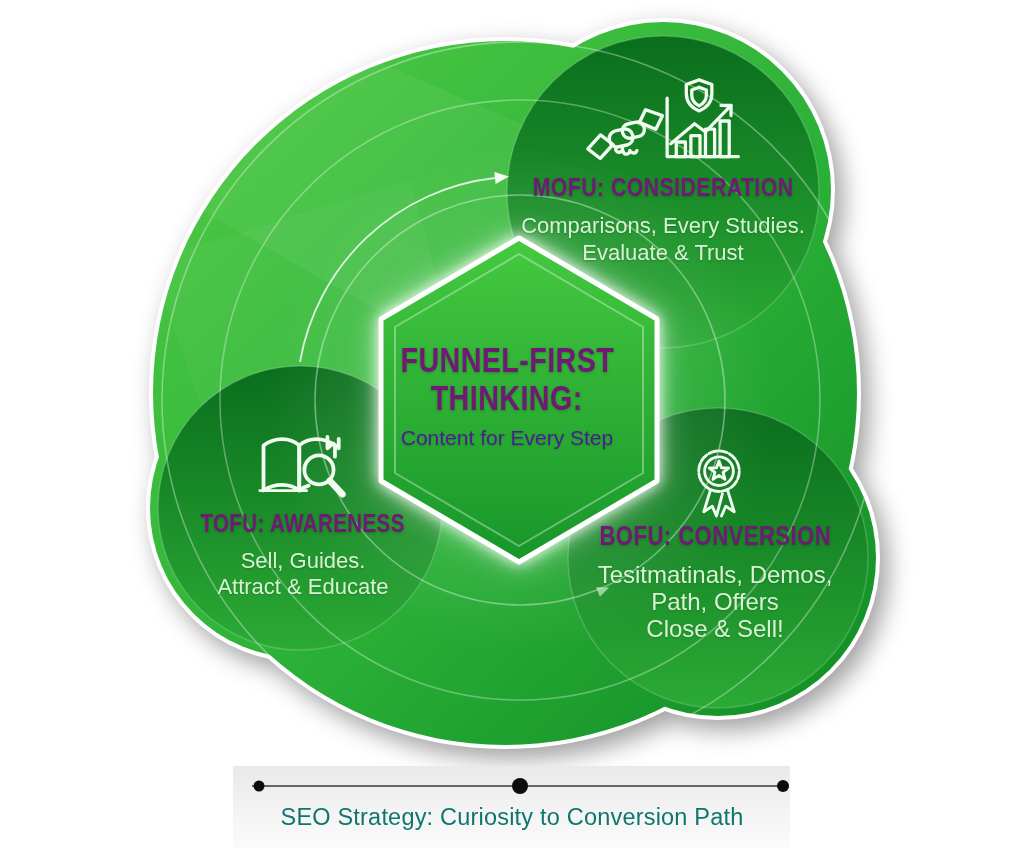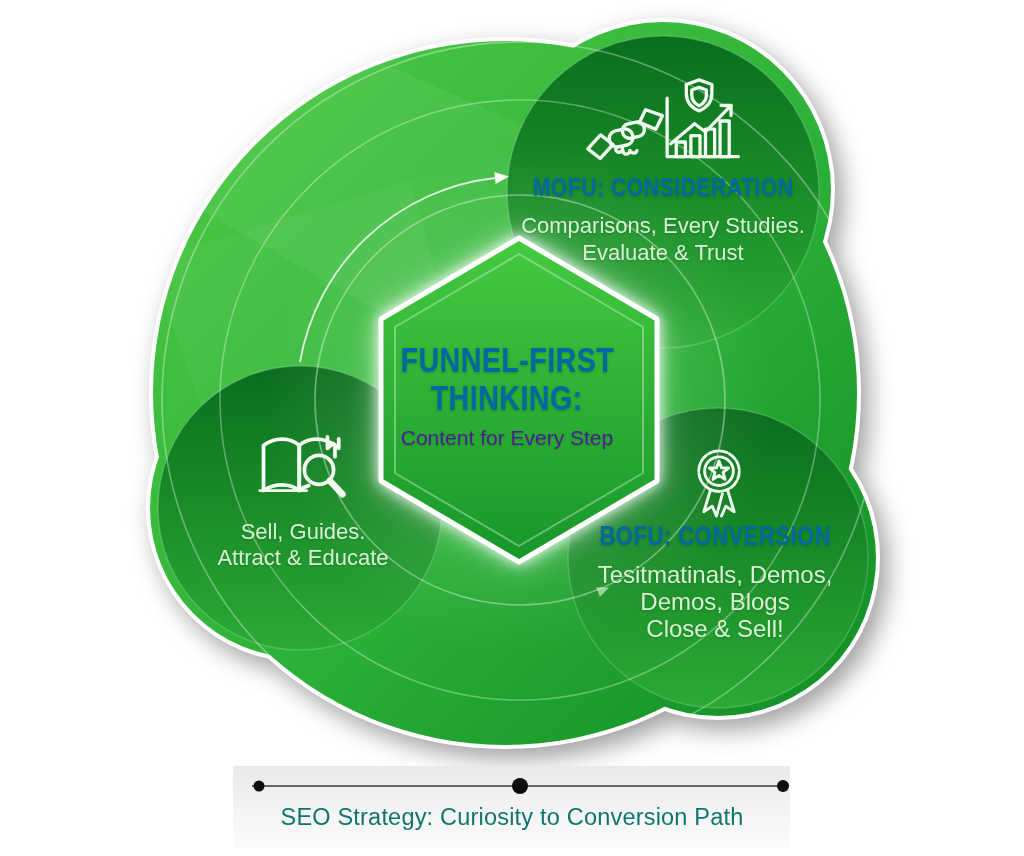--- a/index.html
+++ b/index.html
@@ -9,21 +9,21 @@
     font-family:"Liberation Sans", sans-serif;
   }
   .abs{position:absolute;}
   svg{display:block;}
   .blob-svg{position:absolute;left:0;top:0;}
   .blob-body{filter:drop-shadow(8px 10px 12px rgba(45,45,45,0.45));}
   .hex-glow{filter:drop-shadow(0 0 7px rgba(255,255,255,0.9)) drop-shadow(0 0 14px rgba(255,255,255,0.45));}
 
   .node-text{position:absolute;text-align:center;color:#ffffff;}
   .heading{
-    font-weight:700;color:#0369a1;white-space:nowrap;
+    font-weight:700;color:#701a75;white-space:nowrap;
     text-shadow:0 1px 3px rgba(0,70,0,0.35);
     text-decoration:underline;
   }
   .condense{display:inline-block;transform:scaleX(0.82);transform-origin:center;letter-spacing:0.5px;}
   .body-copy{
     color:#d9f2d5;font-weight:400;
     text-shadow:0 1px 2px rgba(0,60,0,0.25);
   }
 
   .mofu-block{left:463px;top:172px;width:400px;}
@@ -189,31 +189,32 @@
     </div>
   </div>
 
   <div class="node-text hex-block">
     <div class="heading"><span class="condense">FUNNEL-FIRST</span></div>
     <div class="heading"><span class="condense">THINKING:</span></div>
     <div class="subtitle">Content for Every Step</div>
   </div>
 
   <div class="node-text tofu-block">
+    <div class="heading"><span class="condense">TOFU: AWARENESS</span></div>
     <div class="body-copy">
       <div>Sell, Guides.</div>
       <div>Attract &amp; Educate</div>
     </div>
   </div>
 
   <div class="node-text bofu-block">
     <div class="heading"><span class="condense">BOFU: CONVERSION</span></div>
     <div class="body-copy">
       <div>Tesitmatinals, Demos,</div>
-      <div>Demos, Blogs</div>
+      <div>Path, Offers</div>
       <div>Close &amp; Sell!</div>
     </div>
   </div>
 
   <div class="abs caption-band"></div>
   <svg class="abs caption-line-svg" width="570" height="30" viewBox="0 0 570 30">
     <line x1="22" y1="13" x2="553" y2="13" stroke="#3a3a3a" stroke-width="1.3"></line>
     <circle cx="29" cy="13" r="5.5" fill="#0d0d0d"></circle>
     <circle cx="290" cy="13" r="8" fill="#0d0d0d"></circle>
     <circle cx="553" cy="13" r="6" fill="#0d0d0d"></circle>

